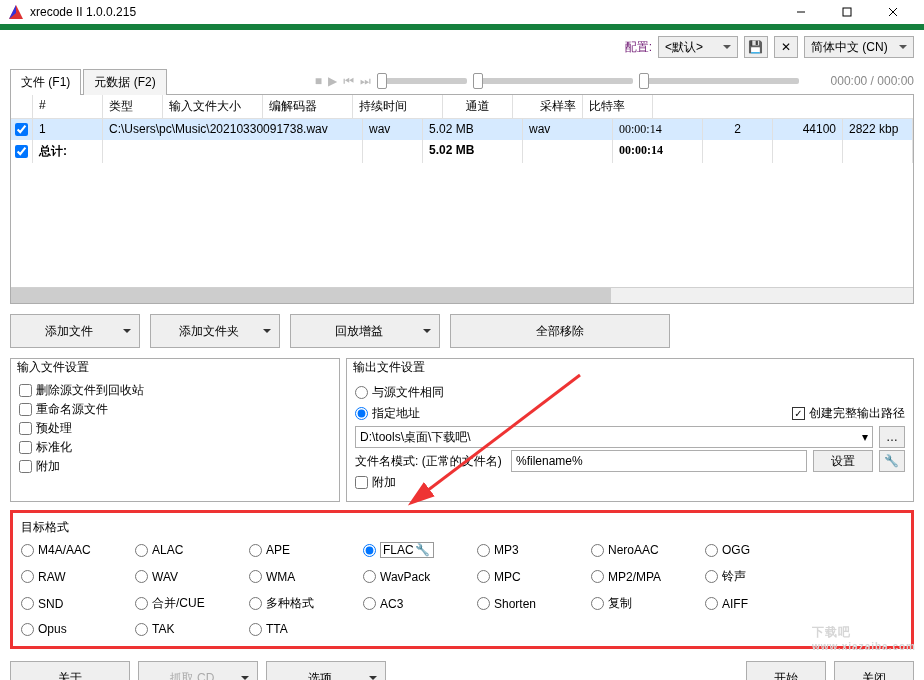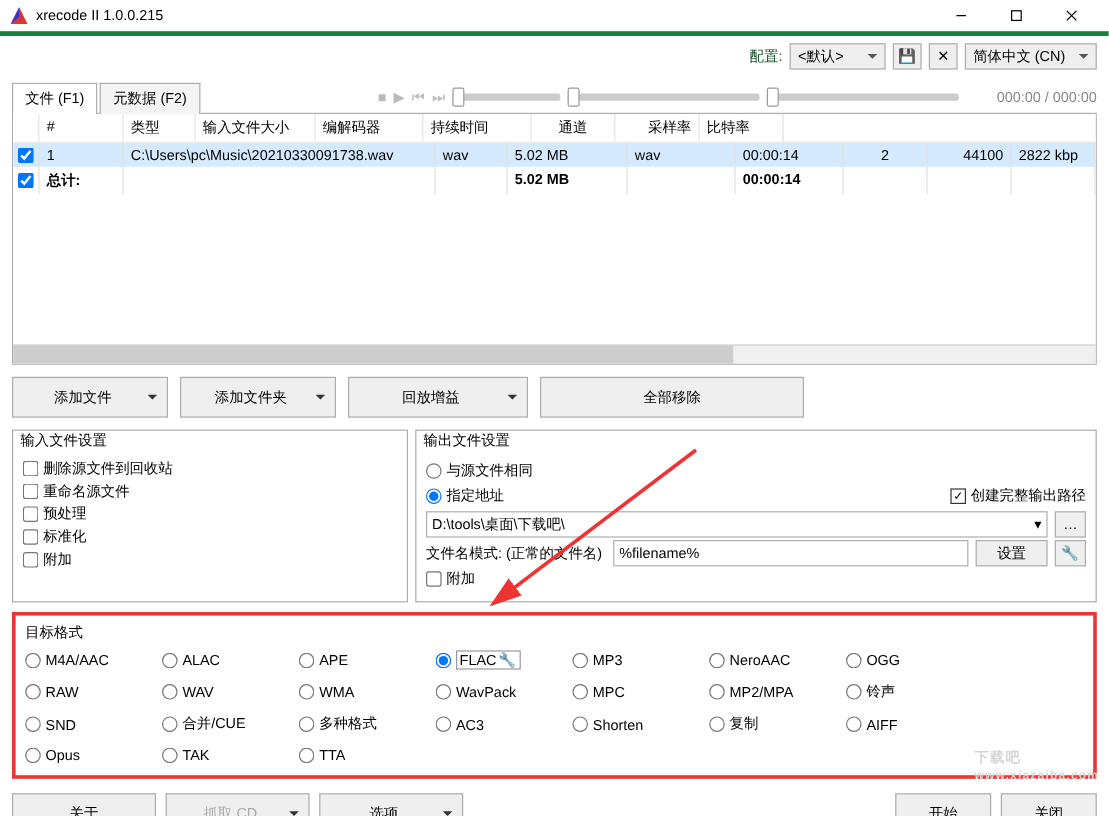--- a/index.html
+++ b/index.html
@@ -1,28 +1,28 @@
 <!DOCTYPE html>
 <html><head>
 <meta charset="utf-8">
 <style>
 * { box-sizing: border-box; margin: 0; padding: 0; font-family: "Microsoft YaHei", "Segoe UI", Tahoma, sans-serif; font-size: 12px; }
 body { background: #fff; width: 924px; height: 680px; overflow: hidden; position: relative; }
 
 
-.titlebar { height: 30px; background: #fff; display: flex; align-items: center; padding: 0 8px; border-bottom: 4px solid #15803d; }
+.titlebar { height: 30px; background: #fff; display: flex; align-items: center; padding: 0 8px; border-bottom: 6px solid #15803d; }
 .titlebar .logo { width: 16px; height: 16px; margin-right: 6px; }
 .titlebar .logo svg { width: 16px; height: 16px; }
 .titlebar .title { color: #000; }
 .titlebar .spacer { flex: 1; }
 .wbtn { width: 46px; height: 30px; display: flex; align-items: center; justify-content: center; color: #000; }
 
 
 .toprow { display: flex; align-items: center; gap: 6px; padding: 6px 10px; justify-content: flex-end; }
-.toprow .lbl { color: #14532d; }
+.toprow .lbl { color: #701a75; }
 .select { height: 22px; border: 1px solid #adadad; background: #efefef; padding: 0 20px 0 6px; position: relative; display: inline-flex; align-items: center; min-width: 80px; }
 .select::after { content: ""; position: absolute; right: 6px; top: 50%; border: 4px solid transparent; border-top-color: #555; transform: translateY(-25%); }
 .iconbtn { width: 24px; height: 22px; border: 1px solid #adadad; background: #efefef; display: inline-flex; align-items: center; justify-content: center; }
 .langsel { min-width: 110px; }
 
 
 .row2 { display: flex; align-items: center; padding: 4px 10px 0 10px; gap: 8px; }
 .tabs { display: flex; gap: 2px; align-items: flex-end; }
 .tab { border: 1px solid #adadad; border-bottom: none; padding: 4px 10px; background: #fff; position: relative; top: 1px; }
 .tab.inactive { background: #f4f4f4; }
@@ -43,21 +43,21 @@
 .tbody { flex: 1; overflow: auto; background: #fff; }
 .tr { display: flex; }
 .tr.sel { background: #d6eaff; }
 .tr.total { font-weight: bold; }
 .col-chk { width: 22px; flex: 0 0 22px; display:flex; align-items:center; justify-content:center; }
 .col-num { width: 70px; flex: 0 0 70px; }
 .col-name { flex: 1; }
 .col-type { width: 60px; }
 .col-size { width: 100px; }
 .col-codec { width: 90px; }
-.col-dur { width: 90px; }
+.col-dur { width: 90px; font-family: Liberation Serif, serif; }
 .col-chan { width: 70px; text-align: center; }
 .col-sample { width: 70px; text-align: right; }
 .col-bit { width: 70px; }
 .hscroll { height: 16px; background: #f0f0f0; border-top: 1px solid #d0d0d0; position: relative; }
 .hscroll .thumb { position: absolute; left: 0; top: 0; bottom: 0; width: 600px; background: #cdcdcd; }
 
 
 .btnrow { display: flex; gap: 10px; padding: 10px; }
 .pbtn { height: 24px; border: 1px solid #adadad; background: #efefef; display: inline-flex; align-items: center; justify-content: center; padding: 16px 16px; position: relative; }
 .pbtn.dd { padding-right: 28px; }

